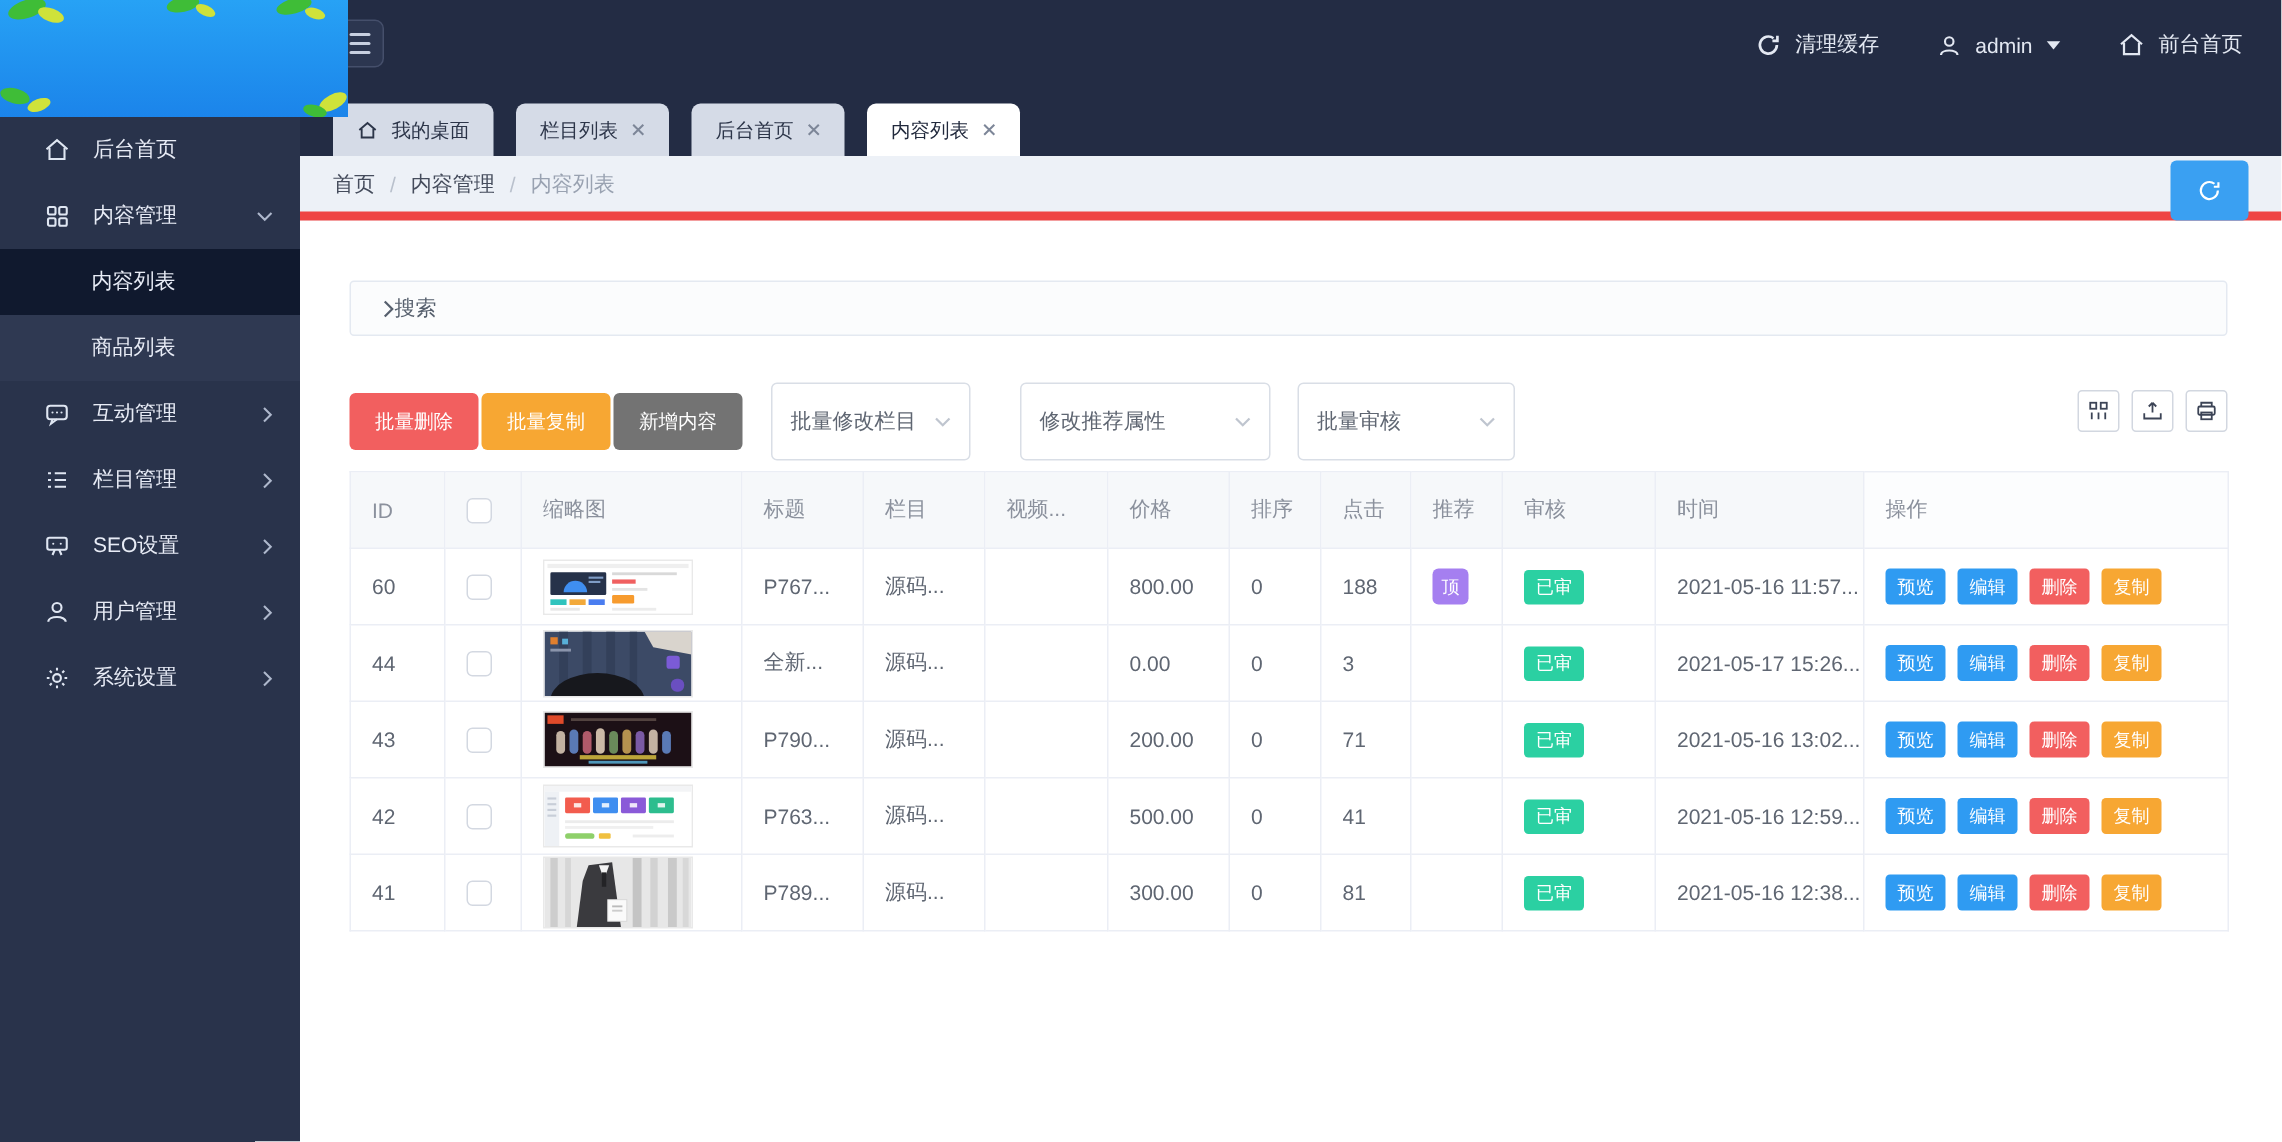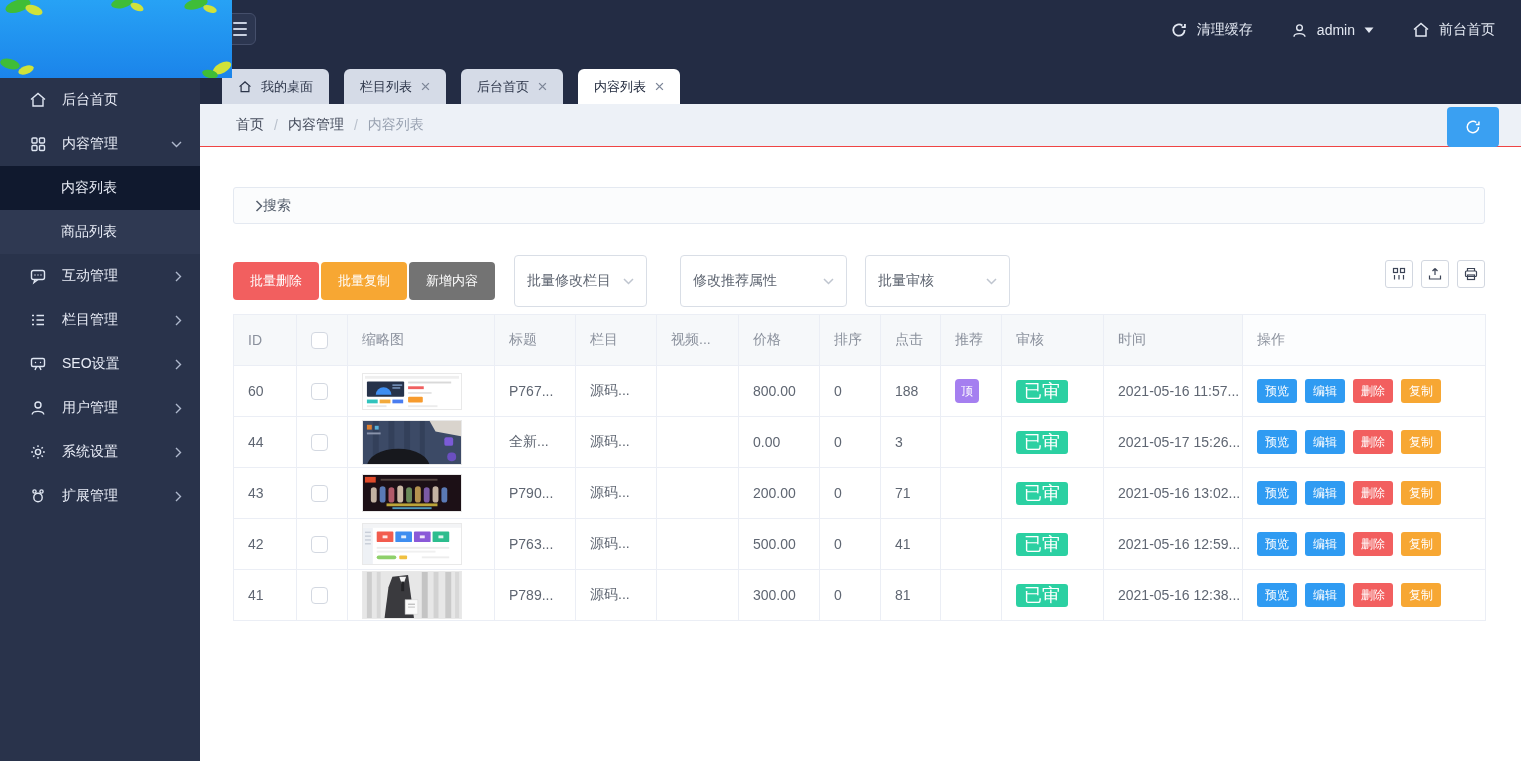--- a/index.html
+++ b/index.html
@@ -33,21 +33,21 @@
   .sidebar { position:absolute; top:78px; left:0; width:200px; height:683px; background:#29334b; z-index:5; color:#e8ecf6; }
   .side-item { height:44px; display:flex; align-items:center; padding:0 18px 0 29px; gap:15px; cursor:pointer; font-size:14px; }
   .side-item svg { stroke:#dfe6f2; flex:none; }
   .side-label { flex:1; }
   .side-arrow svg { stroke:#aeb8cc; }
   .sub-item { height:44px; display:flex; align-items:center; padding-left:61px; background:#2f3952; cursor:pointer; font-size:14px; }
   .sub-item.active { background:#10192e; }
 
   
   .main { position:absolute; top:104px; left:200px; width:1321px; height:657px; background:#fff; }
-  .crumb-bar { height:43px; background:#edf1f7; border-bottom:1px solid #ef4444; display:flex; align-items:center; padding:0 36px; position:relative; }
+  .crumb-bar { height:43px; background:#edf1f7; border-bottom:6px solid #ef4444; display:flex; align-items:center; padding:0 22px; position:relative; }
   .crumb-item { color:#454c5c; cursor:pointer; }
   .crumb-item.current { color:#99a2b1; cursor:default; }
   .crumb-sep { color:#b9c0cc; margin:0 10px; }
   .refresh-btn { position:absolute; right:22px; top:3px; width:52px; height:40px; background:#3aa0f2; border:none; border-radius:4px; display:flex; align-items:center; justify-content:center; cursor:pointer; }
   .refresh-btn svg { stroke:#fff; }
 
   .content { padding:0 36px 0 33px; }
 
   .search-panel { margin-top:40px; height:37px; border:1px solid #e4e9f1; border-radius:3px; background:#fbfcfd; display:flex; align-items:center; gap:0; padding:0 21px; color:#57606e; cursor:pointer; }
   .search-panel svg { stroke:#57606e; }
@@ -71,21 +71,21 @@
   .table-wrap { margin-top:7px; }
   table { border-collapse:collapse; table-layout:fixed; width:1252px; color:#5f6672; font-size:14px; }
   th, td { border:1px solid #ebeef5; height:51px; padding:0 0 0 14px; text-align:left; font-weight:400; overflow:hidden; white-space:nowrap; }
   thead th { background:#f6f8fa; color:#8b919d; }
   thead th.op-col { background:#fcfdfe; }
   td { background:#fff; }
   .op-col { box-shadow:-8px 0 9px -6px rgba(70,80,100,.22); }
   .cb { width:17px; height:17px; border:1px solid #d3d8e1; border-radius:4px; background:#fff; cursor:pointer; }
   .thumb { border:1px solid #e9e9e9; }
   .badge-top { display:inline-block; min-width:24px; height:24px; line-height:24px; text-align:center; background:#a57ff0; color:#fff; border-radius:4px; font-size:12px; }
-  .badge-audit { display:inline-block; padding:0 8px; height:23px; line-height:23px; background:#2bd0a2; color:#fff; border-radius:3px; font-size:18px; }
+  .badge-audit { display:inline-block; padding:0 8px; height:23px; line-height:23px; background:#2bd0a2; color:#fff; border-radius:3px; font-size:12px; }
   .ops { display:flex; align-items:center; gap:8px; }
   .act-btn { height:24px; padding:0 8px; border:none; border-radius:3px; color:#fff; font-size:12px; cursor:pointer; font-family:inherit; }
   .act-preview, .act-edit { background:#2f9bf2; }
   .act-delete { background:#f25f5f; }
   .act-copy { background:#f7a733; }
 </style>
 </head>
 <body>
 
 <div class="header-dark"></div>
@@ -288,35 +288,20 @@
     </span>
   </div>
   <div class="side-item">
     <span>
       <svg width="18" height="18" viewBox="0 0 18 18" fill="none" stroke-width="1.4">
         <circle cx="9" cy="9" r="2.6"></circle>
         <path d="M9 2.2 V4 M9 14 V15.8 M2.2 9 H4 M14 9 H15.8 M4.2 4.2 L5.5 5.5 M12.5 12.5 L13.8 13.8 M13.8 4.2 L12.5 5.5 M5.5 12.5 L4.2 13.8"></path>
       </svg>
     </span>
     <span class="side-label">系统设置</span>
-    <span class="side-arrow">
-      <svg width="7" height="11" viewBox="0 0 7 11" fill="none" stroke-width="1.4">
-          <path d="M1 1 L5.5 5.5 L1 10"></path>
-        </svg>
-    </span>
-  </div>
-  <div class="side-item">
-    <span>
-      <svg width="18" height="18" viewBox="0 0 18 18" fill="none" stroke-width="1.4">
-        <circle cx="9" cy="10.5" r="4.2"></circle>
-          <circle cx="5.5" cy="4.5" r="1.6"></circle>
-          <circle cx="12.5" cy="4.5" r="1.6"></circle>
-      </svg>
-    </span>
-    <span class="side-label">扩展管理</span>
     <span class="side-arrow">
       <svg width="7" height="11" viewBox="0 0 7 11" fill="none" stroke-width="1.4">
           <path d="M1 1 L5.5 5.5 L1 10"></path>
         </svg>
     </span>
   </div>
 </aside>
 
 <div class="main">
   <div class="crumb-bar">

